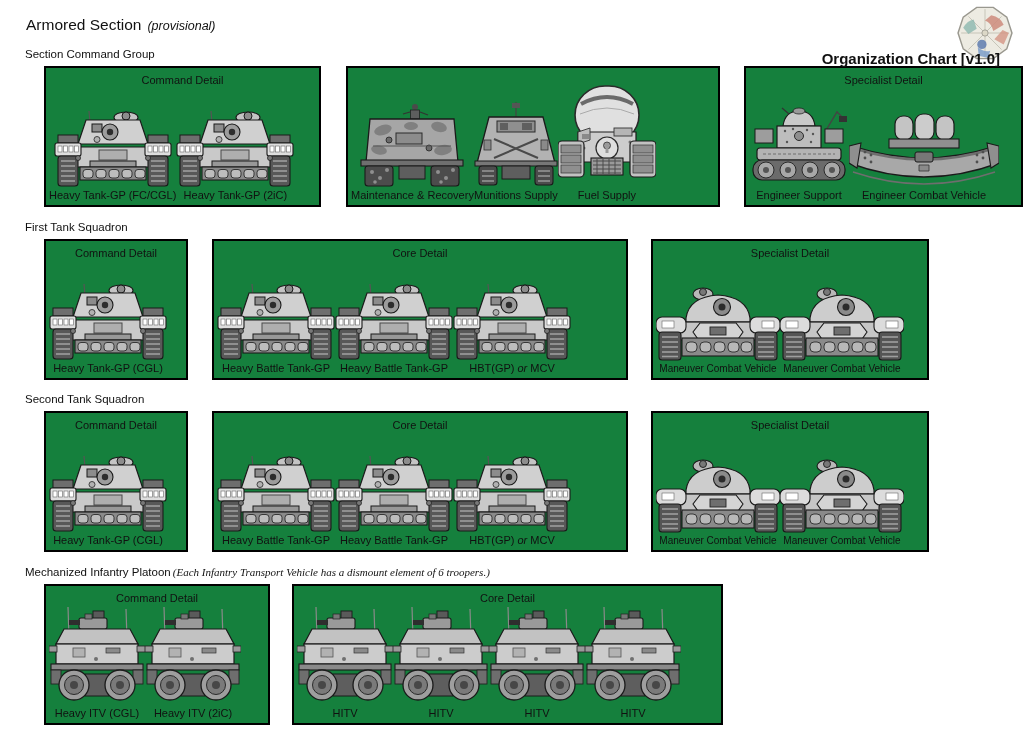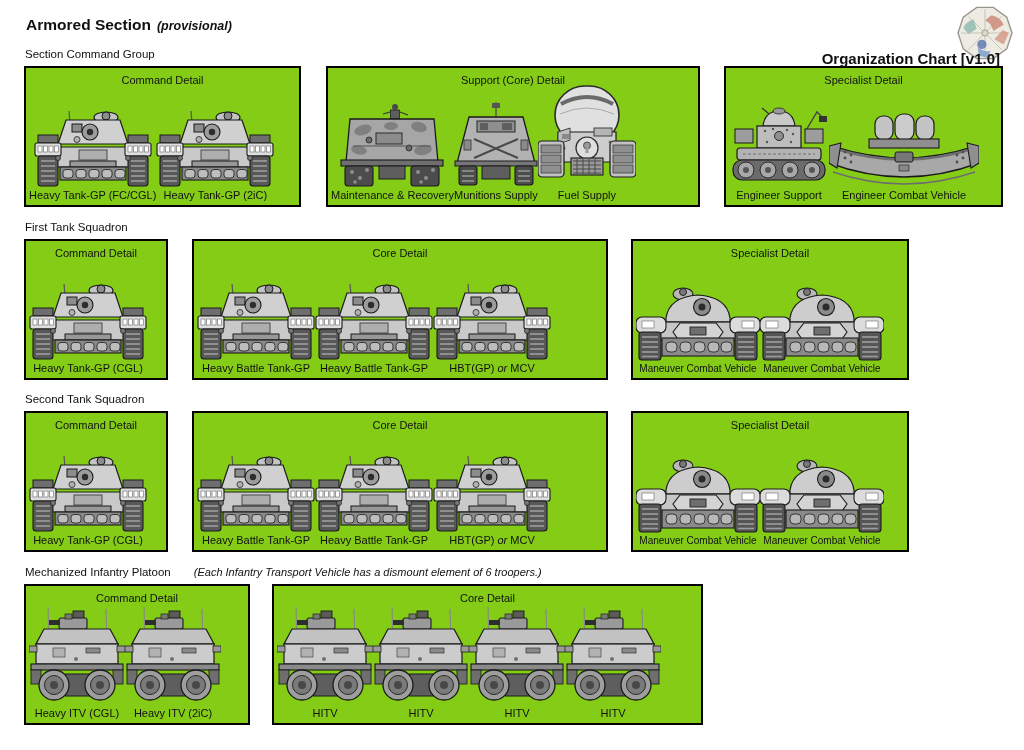--- a/index.html
+++ b/index.html
@@ -1,29 +1,29 @@
 <!DOCTYPE html>
 <html><head>
 <meta charset="utf-8">
 <style>
   html,body{margin:0;padding:0;}
   body{
     width:1024px;height:750px;position:relative;overflow:hidden;
     background:#ffffff;color:#111;
     font-family:"Liberation Sans", sans-serif;
   }
-  .header-left{position:absolute;left:26px;top:16px;font-size:15.5px;font-weight:bold;white-space:nowrap;}
+  .header-left{position:absolute;left:26px;top:16px;font-size:15.5px;font-weight:normal;white-space:nowrap;}
   .header-left .suffix{font-style:italic;font-size:12.5px;margin-left:6px;}
   .header-right{position:absolute;right:24px;top:16px;font-size:15px;font-weight:bold;white-space:nowrap;z-index:2;margin-top:34px;}
   .badge{position:absolute;right:11px;top:5px;width:56px;height:56px;opacity:.9;z-index:1;}
   .group{position:absolute;left:0;width:1024px;height:155px;}
   .g0{top:66px}.g1{top:239px}.g2{top:411px}.g3{top:584px}
   .group-label{position:absolute;top:-18px;left:25px;font-size:11.5px;white-space:nowrap;}
-  .group-note{font-style:italic;margin-left:23px;font-size:11px;}
-  .box{position:absolute;top:0;height:141px;border:2.5px solid #000;background:#84cc16;box-sizing:border-box;}
+  .group-note{font-style:italic;margin-left:2px;font-size:11px;font-family:Liberation Serif, serif;}
+  .box{position:absolute;top:0;height:141px;border:2.5px solid #000;background:#15803d;box-sizing:border-box;margin-left:20px;}
   .g0 .b0{left:24px;width:277px}
   .g0 .b1{left:326px;width:374px}
   .g0 .b2{left:724px;width:279px}
   .g1 .b0,.g2 .b0{left:24px;width:144px}
   .g1 .b1,.g2 .b1{left:192px;width:416px}
   .g1 .b2,.g2 .b2{left:631px;width:278px}
   .g3 .b0{left:24px;width:226px}
   .g3 .b1{left:272px;width:431px}
   .box-title{text-align:center;font-size:11px;padding-top:6px;}
   .vrow{position:absolute;left:3px;right:3px;bottom:4px;display:flex;justify-content:flex-start;align-items:flex-end;}
@@ -168,21 +168,20 @@
                   <rect x="55" y="61.5" width="10" height="8.5" rx="3"></rect>
                   <rect x="68" y="61.5" width="10" height="8.5" rx="3"></rect>
                   <rect x="81" y="61.5" width="10" height="8.5" rx="3"></rect>
 </g>
               </svg></span>
             <div class="vlabel">Heavy Tank-GP (2iC)</div>
           </div>
         </div>
       </div>
       <div class="box b1">
-        <div class="box-title">Support (Core) Detail</div>
         <div class="vrow">
           <div class="vehicle">
             <span class="vicon"><svg width="118" height="88" viewBox="0 0 118 88">
 <circle cx="62" cy="7" r="3" fill="#4a4a4a"></circle>
 <rect x="57.5" y="10" width="9" height="9" fill="#5e5e5e" stroke="#222" stroke-width="0.8"></rect>
 <line x1="50" y1="14" x2="57" y2="12" stroke="#333" stroke-width="1.2"></line>
 <line x1="67" y1="12" x2="75" y2="15" stroke="#333" stroke-width="1.2"></line>
 <polygon points="17,19 101,19 105,62 13,62" fill="#a6a6a6" stroke="#1a1a1a" stroke-width="1.3"></polygon>
 <g fill="#7a7a7a" opacity="0.85">
 <ellipse cx="30" cy="30" rx="9" ry="5" transform="rotate(-18 30 30)"></ellipse>

